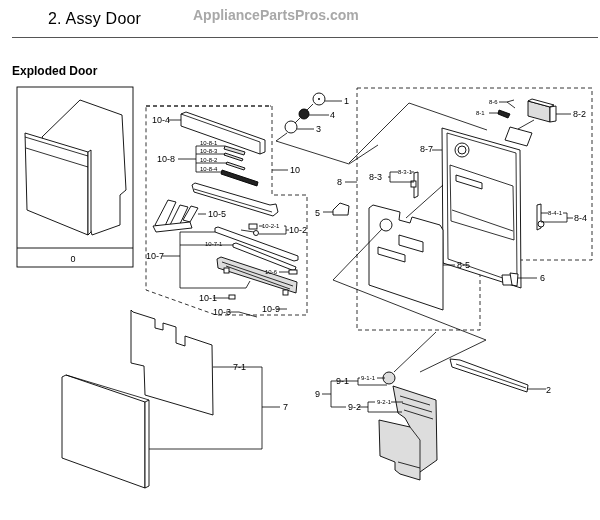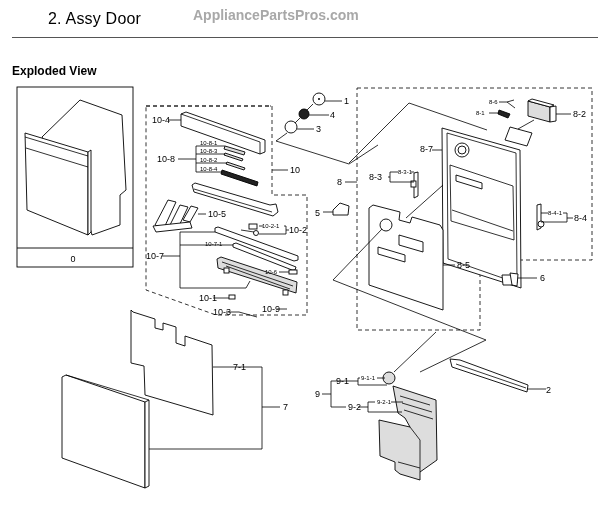--- a/index.html
+++ b/index.html
@@ -16,21 +16,21 @@
   .part { stroke: #000; stroke-width: 0.9; fill: #fff; }
   .part-gray { stroke: #000; stroke-width: 0.9; fill: #ddd; }
   .part-dark { stroke: #000; stroke-width: 0.9; fill: #222; }
 </style>
 </head>
 <body>
 
 <div class="title">2.  Assy Door</div>
 <div class="watermark">AppliancePartsPros.com</div>
 <div class="rule"></div>
-<div class="subtitle">Exploded View</div>
+<div class="subtitle">Exploded Door</div>
 
 <svg class="diagram" width="600" height="520" viewBox="0 0 600 520">
 
   <g>
     <rect x="17" y="87" width="116" height="180" fill="#fff" stroke="#000" stroke-width="0.9"></rect>
     <line x1="17" y1="248" x2="133" y2="248" stroke="#000" stroke-width="0.9"></line>
     <g>
       <path class="part" d="M42,137 L80,100 L122,115 L126,190 L120,195 L120,225 L92,235 L90,228 Z"></path>
       <path class="part" d="M25,133 L88,152 L88,235 L27,210 Z"></path>
       <path class="ln" d="M25,137 L88,156"></path>

